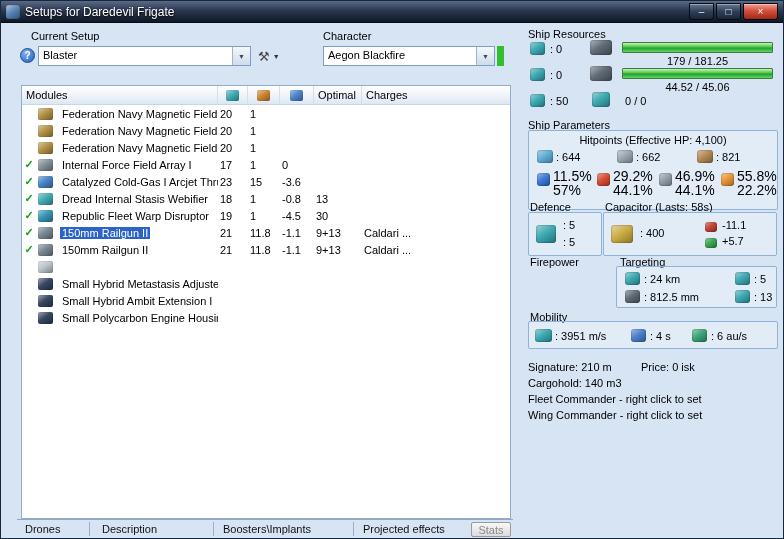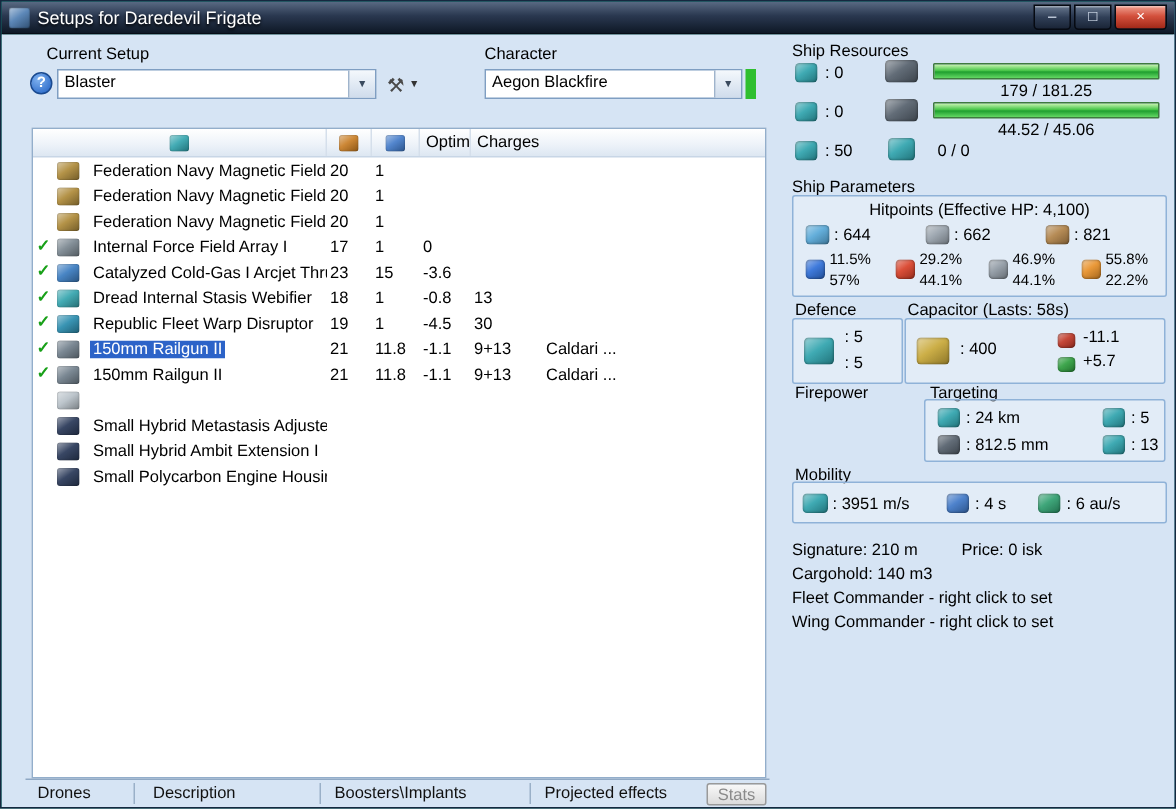--- a/index.html
+++ b/index.html
@@ -1,17 +1,17 @@
 <!DOCTYPE html>
 <html><head>
 <meta charset="utf-8">
 <style>
   html,body{margin:0;padding:0}
   body{width:784px;height:539px;font-family:"Liberation Sans",sans-serif;font-size:11px;color:#000;background:#d6e4f4}
-  .win{position:relative;width:784px;height:539px;border:1px solid #15283f;box-sizing:border-box;background:#0f766e;overflow:hidden;box-shadow:inset 0 0 0 1px #8fb0d4}
+  .win{position:relative;width:784px;height:539px;border:1px solid #15283f;box-sizing:border-box;background:#fef9c3;overflow:hidden;box-shadow:inset 0 0 0 1px #8fb0d4}
   
   .titlebar{position:absolute;left:0;top:0;right:0;height:22px;background:linear-gradient(#5a6b84 0%,#2a3850 45%,#0e1826 100%);border-bottom:1px solid #060c16;display:flex;align-items:center;gap:5px;padding:0 5px;color:#fff;box-sizing:border-box}
   .apicon{width:14px;height:14px;border-radius:2px;background-image:linear-gradient(145deg,rgba(255,255,255,.6),rgba(255,255,255,.1) 45%,rgba(0,0,0,.35));box-shadow:inset 0 0 1px #000}
   .title{font-size:12px;text-shadow:0 1px 2px #000}
   .capbtns{margin-left:auto;display:flex;gap:2px}
   .capbtn{height:15px;border:1px solid #060a12;border-radius:0 0 3px 3px;display:flex;align-items:center;justify-content:center;font-size:10px;line-height:10px;color:#e8f2ff;background:linear-gradient(#68788f,#303f57 50%,#1a2537);box-shadow:inset 0 1px 0 rgba(255,255,255,.35);cursor:default}
   .capbtn.min,.capbtn.max{width:23px}
   .capbtn.close{width:33px;background:linear-gradient(#f0a090,#d3503c 45%,#a02818);color:#fff}
   .body{position:absolute;left:0;top:22px;right:0;bottom:0;background:#d6e4f4}
   .abs{position:absolute;white-space:nowrap}
@@ -39,21 +39,21 @@
   .mc{padding-left:2px;overflow:hidden;white-space:nowrap}
   
   .tabbar{position:absolute;left:16px;top:496px;width:496px;height:19px;border-top:1px solid #8fa8c4}
   .tab{position:absolute;top:3px;color:#111;cursor:default}
   .vsep{position:absolute;top:2px;width:1px;height:14px;background:#9ab0c8}
   .statsbtn{position:absolute;right:2px;top:2px;width:40px;height:15px;border:1px solid #9a9a9a;background:linear-gradient(#f8f8f8,#dcdcdc);color:#8a8a8a;display:flex;align-items:center;justify-content:center;border-radius:2px;box-sizing:border-box}
   
   .bar{position:absolute;height:11px;border:1px solid #3f7a3f;border-radius:1px;background:linear-gradient(#c9f5b2,#49c549 45%,#1f9f2f 55%,#63d863);box-sizing:border-box}
   .gb{position:absolute;border:1px solid #8fb2d8;background:rgba(255,255,255,.3);border-radius:2px;box-sizing:border-box}
   .gbin{position:absolute;white-space:nowrap}
-  .small{font-size:10px}
+  .small{font-size:14px}
   .cent{text-align:center}
 </style>
 </head>
 <body>
 
 <div class="win">
 
   <div class="titlebar">
     <span class="apicon" style="background-color: rgb(74, 122, 176);"></span>
     <span class="title">Setups for Daredevil Frigate</span>
@@ -78,20 +78,21 @@
     </div>
     <div class="abs" style="left:322px;top:7px">Character</div>
     <div class="combo" style="left:322px;top:23px;width:172px">
       <span class="val">Aegon Blackfire</span>
       <span class="dd">▼</span>
     </div>
     <div class="abs" style="left: 496px; top: 23px; width: 7px; height: 20px; background-color: rgb(47, 191, 47);"></div>
 
     <div class="modpanel">
       <div class="mhead">
+        <div class="hcell">Modules</div>
         <div class="hcell cent">
             <span class="hic" style="background-color: rgb(47, 163, 173);"></span>
           </div>
         <div class="hcell cent">
             <span class="hic" style="background-color: rgb(199, 122, 31);"></span>
           </div>
         <div class="hcell cent">
             <span class="hic" style="background-color: rgb(63, 120, 200);"></span>
           </div>
         <div class="hcell">Optimal</div>
@@ -277,21 +278,21 @@
     <span class="abs chip" style="left: 589px; top: 43px; width: 22px; height: 15px; background-color: rgb(85, 96, 108);"></span>
     <div class="bar" style="left:621px;top:45px;width:151px"></div>
     <div class="abs cent" style="left:621px;top:58px;width:151px">44.52 / 45.06</div>
     <span class="abs chip" style="left: 529px; top: 71px; width: 15px; height: 13px; background-color: rgb(47, 163, 173);"></span>
     <div class="abs" style="left:549px;top:72px">: 50</div>
     <span class="abs chip" style="left: 591px; top: 69px; width: 18px; height: 15px; background-color: rgb(47, 163, 173);"></span>
     <div class="abs" style="left:624px;top:72px">0 / 0</div>
     <div class="abs" style="left:784px;top:72px">0 / 5</div>
 
     <div class="abs" style="left:527px;top:96px">Ship Parameters</div>
-    <div class="gb" style="left:527px;top:107px;width:250px;height:68px">
+    <div class="gb" style="left:527px;top:107px;width:250px;height:80px">
       <div class="gbin cent" style="left:0;right:0;top:3px">Hitpoints (Effective HP: 4,100)</div>
       <span class="gbin chip" style="left: 8px; top: 19px; width: 16px; height: 13px; background-color: rgb(87, 168, 216);"></span>
       <div class="gbin" style="left:27px;top:20px">: 644</div>
       <span class="gbin chip" style="left: 88px; top: 19px; width: 16px; height: 13px; background-color: rgb(151, 161, 171);"></span>
       <div class="gbin" style="left:107px;top:20px">: 662</div>
       <span class="gbin chip" style="left: 168px; top: 19px; width: 16px; height: 13px; background-color: rgb(176, 130, 72);"></span>
       <div class="gbin" style="left:187px;top:20px">: 821</div>
 
       <span class="gbin chip" style="left: 8px; top: 42px; width: 13px; height: 13px; background-color: rgb(47, 111, 216);"></span>
       <div class="gbin small" style="left:24px;top:37px">11.5%</div>

